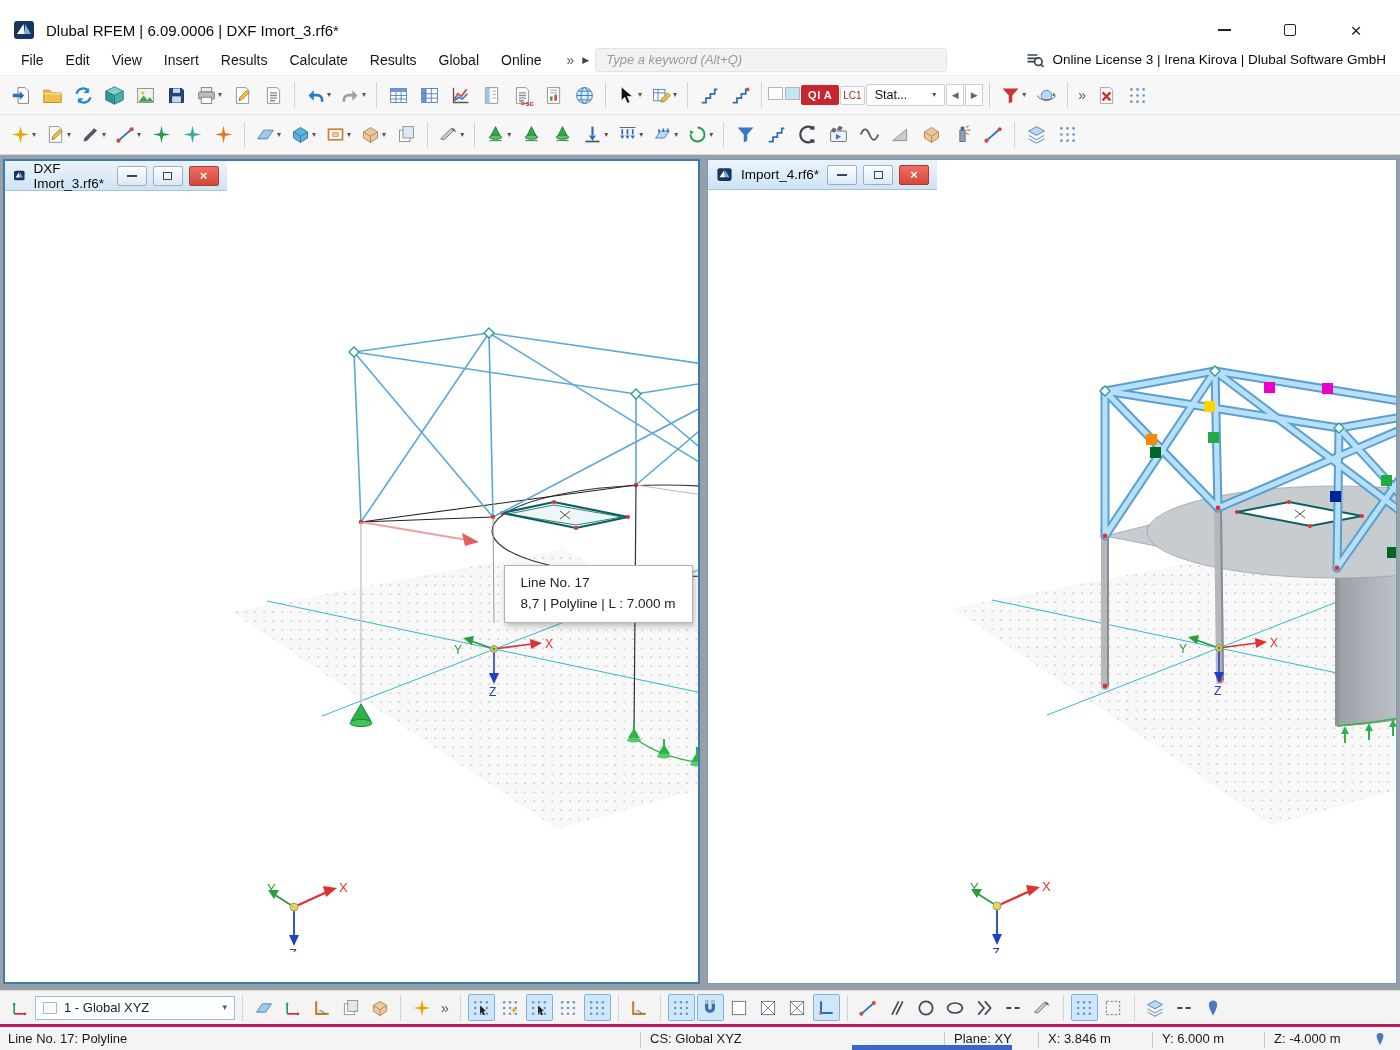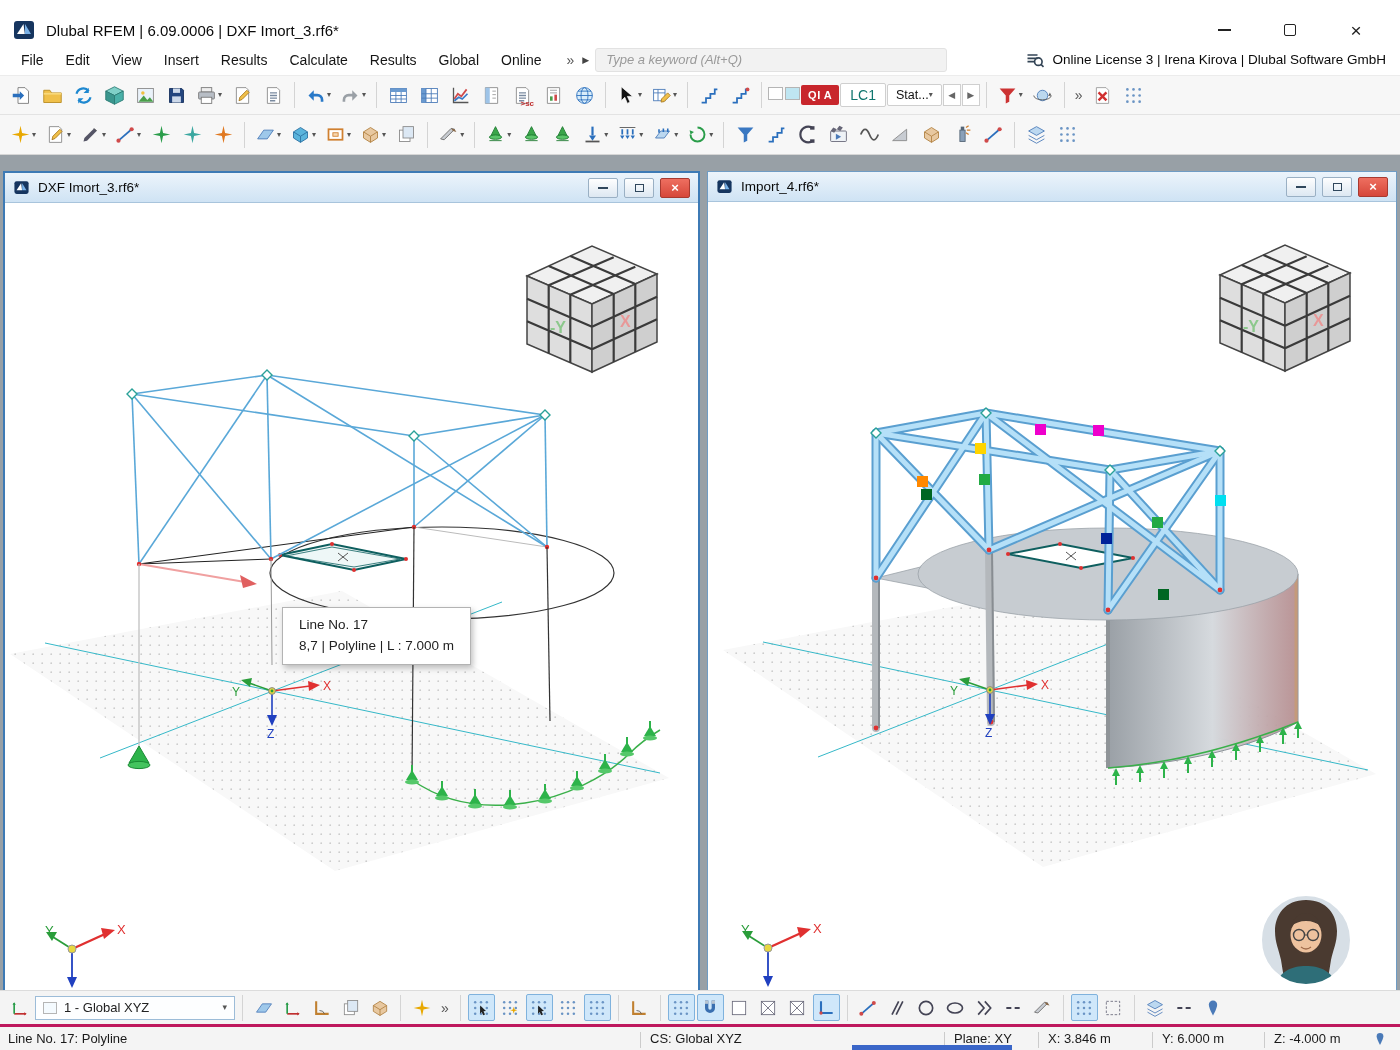--- a/index.html
+++ b/index.html
@@ -30,32 +30,32 @@
 
   
   .toolbar{left:0;width:1400px;background:#f7f7f7;display:flex;align-items:center;padding:0 6px;gap:1px}
   .toolbar1{top:76px;height:39px;border-bottom:1px solid #e3e3e3}
   .toolbar2{top:115px;height:40px;border-bottom:1px solid #d6d6d6}
   .tb{height:30px;min-width:30px;border:1px solid transparent;border-radius:3px;background:transparent;display:inline-flex;align-items:center;justify-content:center;padding:2px 3px;gap:1px;position:relative;font-family:inherit}
   .tb svg{width:21px;height:21px;display:block}
   .caret{font-size:8px;color:#555;line-height:1}
   .tsep{width:1px;height:26px;background:#d4d4d4;margin:0 5px;flex:0 0 1px}
   .badge-qi{background:#c8262c;color:#fff;font-size:11px;font-weight:bold;padding:4px 7px;border-radius:2px;letter-spacing:.5px;white-space:nowrap}
-  .lc-box{font-size:14px;color:#0f766e;padding:3px 9px;border:1px solid #cfcfcf;background:#fff;border-radius:2px;white-space:nowrap}
-  .stat-box{font-size:12.5px;color:#111;padding:3px 8px;border:1px solid #cfcfcf;background:#fff;border-radius:2px;display:inline-flex;align-items:center;gap:0;white-space:nowrap}
+  .lc-box{font-size:10px;color:#b91c1c;padding:3px 2px;border:1px solid #cfcfcf;background:#fff;border-radius:2px;white-space:nowrap}
+  .stat-box{font-size:12.5px;color:#111;padding:3px 8px;border:1px solid #cfcfcf;background:#fff;border-radius:2px;display:inline-flex;align-items:center;gap:25px;white-space:nowrap}
   .swatch{width:15px;height:13px;border:1px solid #b5b5b5;display:inline-block}
   .swatch.white{background:#fff}
   .swatch.cyan{background:#bfe6f2;margin-left:2px}
   .pager{font-size:9px;color:#666;border:1px solid #cfcfcf;background:#fff;width:18px;height:22px;display:inline-flex;align-items:center;justify-content:center}
   .sc-label{position:absolute;bottom:1px;right:2px;font-size:8px;font-weight:bold;color:#c03030}
   .tb-overflow{color:#555;font-size:14px;padding:0 4px}
 
   
   .mdi{left:0;top:155px;width:1400px;height:835px;background:#98a0a6}
-  .child{position:absolute;top:16px;height:825px;background:#fff;display:flex;flex-direction:column}
+  .child{position:absolute;top:4px;height:825px;background:#fff;display:flex;}
   .child.left{left:3px;width:697px;border:2px solid #3d7ab5}
   .child.right{left:707px;width:690px;border:1px solid #6f9cc4}
   .child-titlebar{height:30px;flex:0 0 30px;background:linear-gradient(#ecf4fb,#cfe3f4);border-bottom:1px solid #a8c4dc;display:flex;align-items:center;gap:8px;padding:0 8px}
   .child-title{font-size:13.5px;color:#0a0a0a}
   .child-icon{width:17px;height:17px}
   .child-controls{margin-left:auto;display:flex;gap:6px}
   .cc{width:30px;height:20px;border:1px solid #9ab0c4;background:linear-gradient(#fefefe,#dde8f2);display:inline-flex;align-items:center;justify-content:center;border-radius:2px}
   .cc-min-bar{width:10px;height:2px;background:#30475c}
   .cc-max-box{width:9px;height:8px;border:1.2px solid #30475c}
   .cc-close{background:linear-gradient(#ee6f60,#d6473a);border-color:#a83a30;color:#fff;font-weight:bold;font-size:13px;line-height:1}

